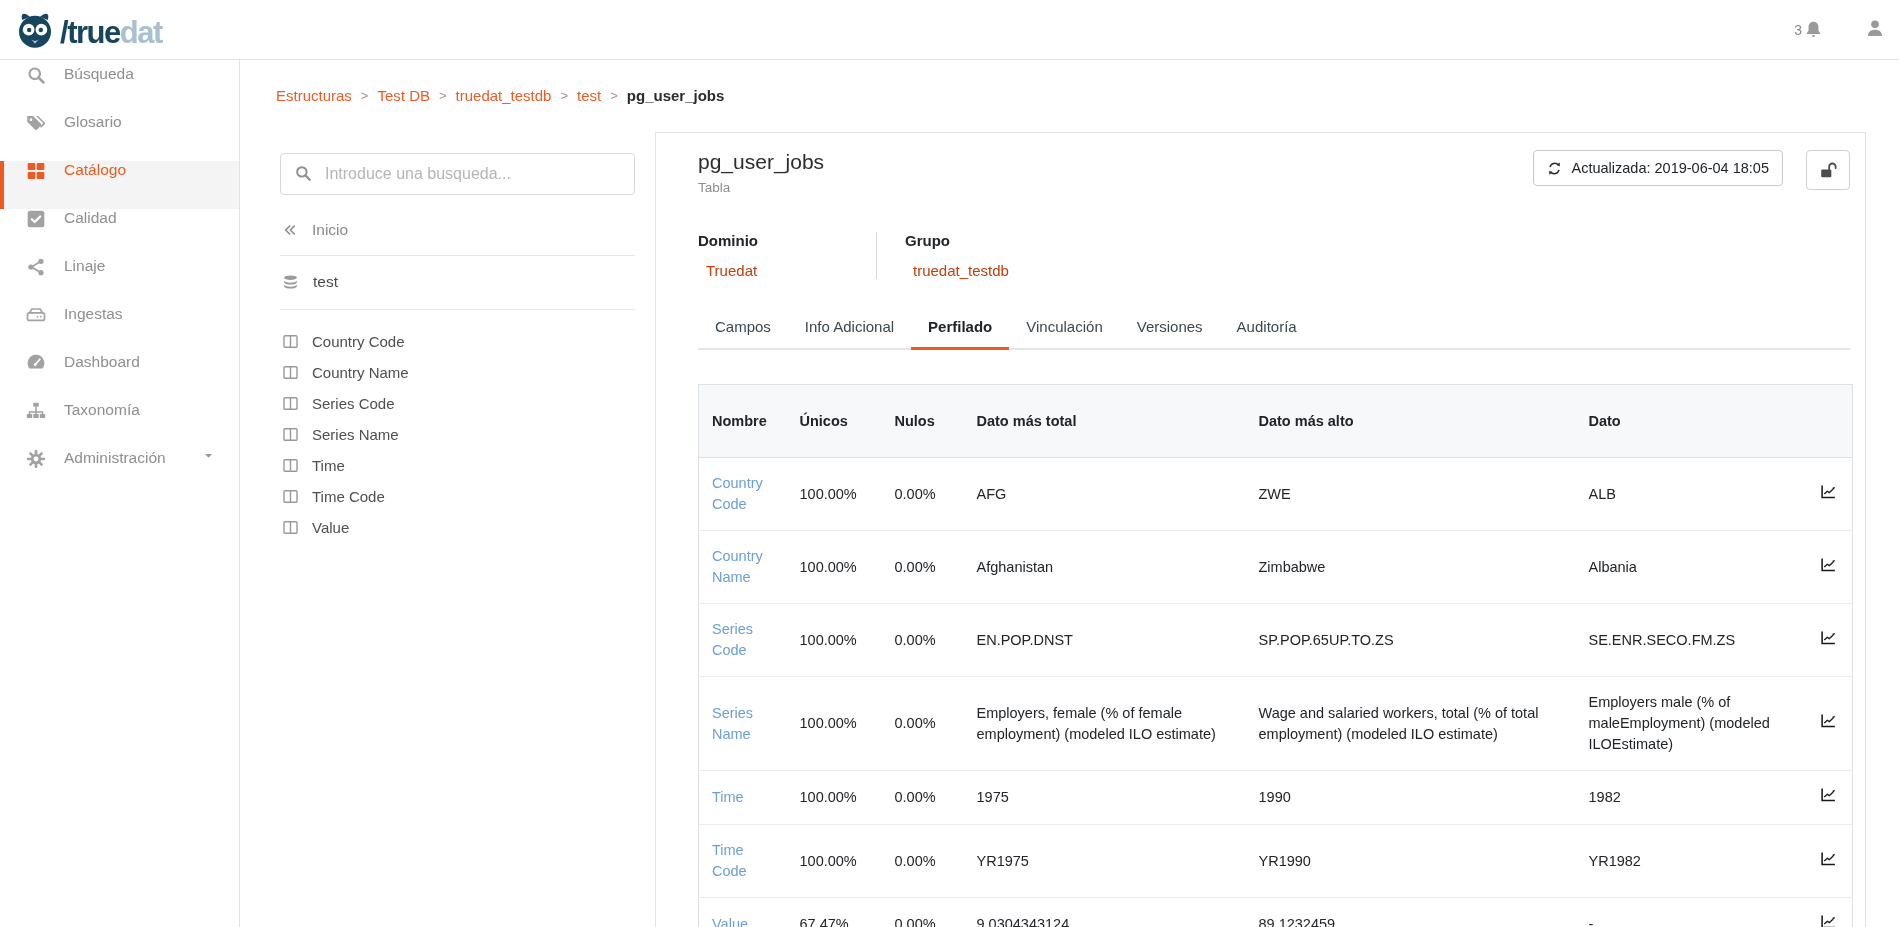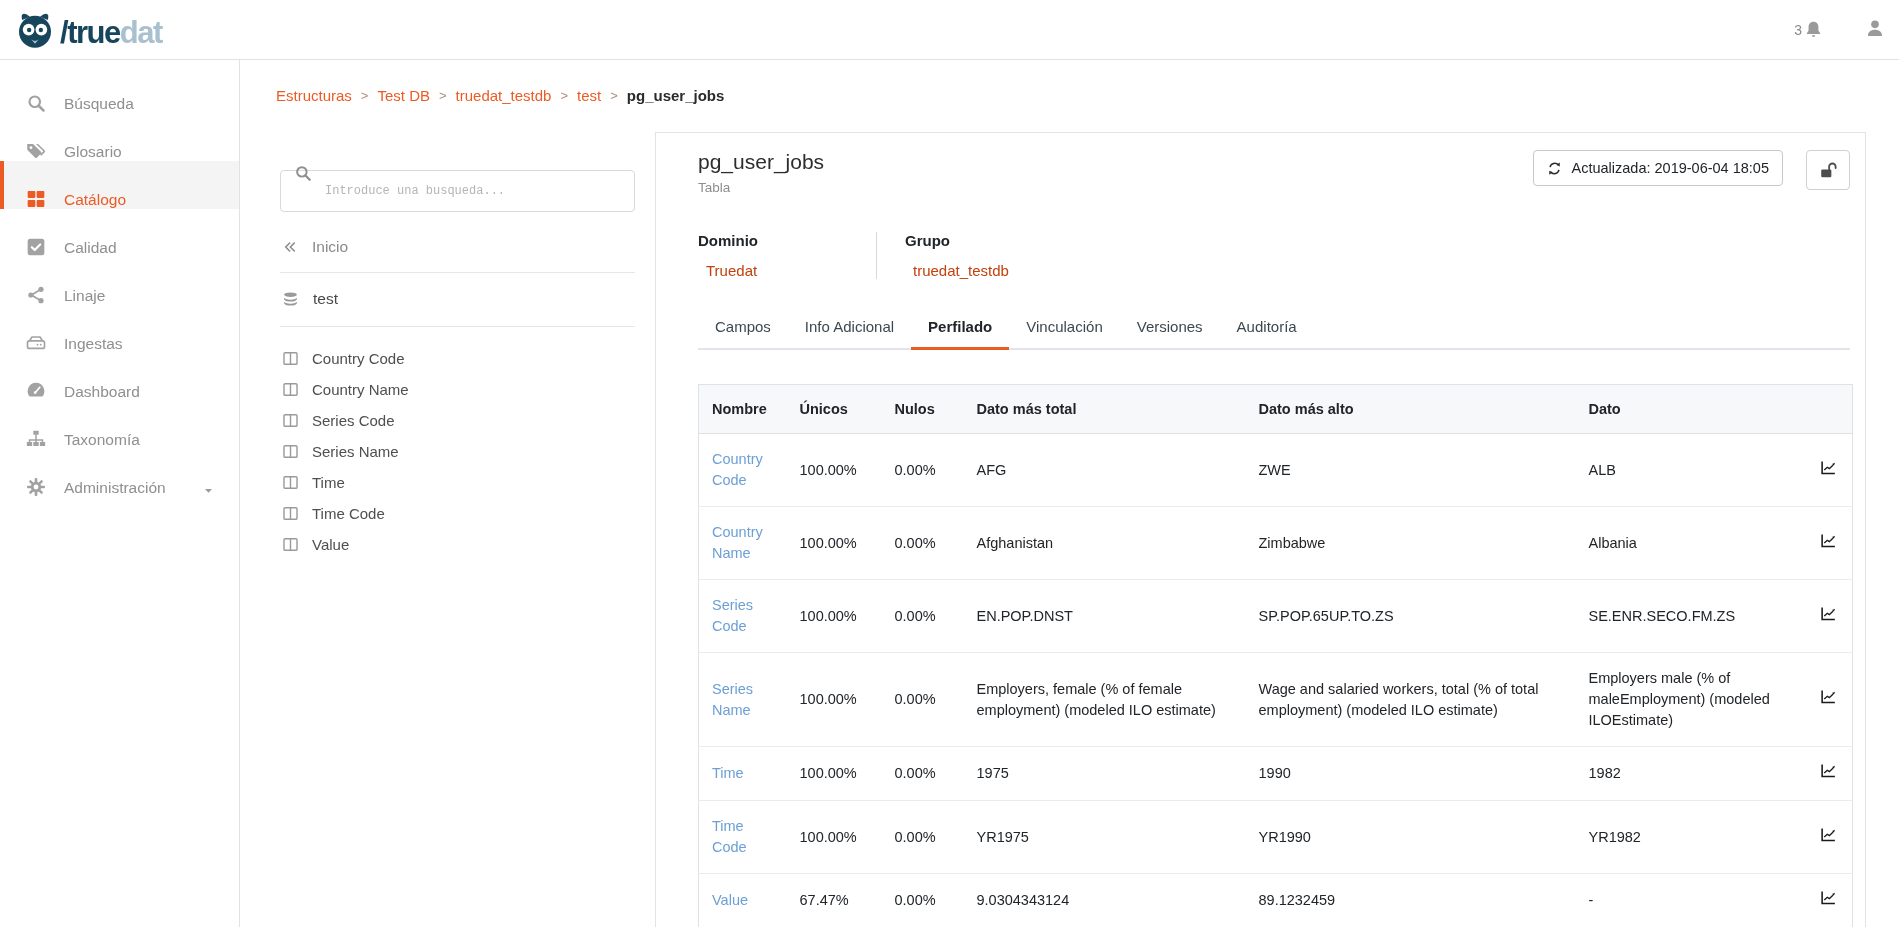--- a/index.html
+++ b/index.html
@@ -19,21 +19,21 @@
   .topbar-right { display:flex; align-items:center; margin-right:14px; }
   .notif { display:flex; align-items:center; cursor:pointer; margin-right:42px; }
   .notif-count { font-size:14px; color:#8a8a8a; margin-right:2px; }
   .notif .ic svg { width:19px; height:19px; color:#9a9a9a; }
   .user-btn .ic svg { width:20px; height:20px; color:#9a9a9a; }
   .user-btn { cursor:pointer; }
 
   
   .layout { display:flex; height:867px; }
   .sidebar { width:240px; min-width:240px; border-right:1px solid #e2e2e2; padding-top:5px; background:#fff; }
-  .sb-item { height:48px; display:flex; align-items:flex-end; padding-left:22px;
+  .sb-item { height:48px; display:flex; align-items:flex-start; padding-left:22px;
     border-left:4px solid transparent; color:#8f8f8f; cursor:pointer; }
   .sb-item .sb-ic svg { width:20px; height:20px; color:#a2a2a2; }
   .sb-label { font-size:15.5px; margin-left:18px; }
   .sb-item.active { background:#f4f4f4; border-left-color:var(--accent,#EC5B24); color:var(--accent,#EC5B24); }
   .sb-item.active .sb-ic svg { color:var(--accent,#EC5B24); }
   .sb-chev { margin-left:auto; margin-right:24px; }
   .sb-chev svg { width:13px; height:13px; color:#9a9a9a; }
 
   .main { flex:1; padding-left:36px; }
 
@@ -44,22 +44,22 @@
   .bc-current { color:#2b2b2b; font-weight:bold; }
 
   .content-row { display:flex; margin-top:27px; align-items:flex-start; }
 
   
   .tree-panel { width:355px; min-width:355px; margin-left:4px; }
   .search-box { position:relative; margin-top:21px; }
   .search-box .ic { position:absolute; left:14px; top:11px; }
   .search-box .ic svg { width:18px; height:18px; color:#8f8f8f; }
   .search-input { width:100%; height:42px; border:1px solid #d9d9d9; border-radius:4px;
-    padding:0 12px 0 44px; font-size:12px; color:#444; outline:none;
-    font-family:Liberation Mono, monospace;margin-top:17px; }
+    padding:0 12px 0 44px; font-size:16px; color:#444; outline:none;
+    font-family:Liberation Sans, sans-serif; }
   .search-input::placeholder { color:#b5b5b5; }
   .tree-back { margin-top:12px; padding:14px 0 16px 2px; display:flex; align-items:center;
     border-bottom:1px solid #e7e7e7; color:#8a8a8a; cursor:pointer; }
   .tree-back .ic svg { width:16px; height:16px; color:#8a8a8a; }
   .tree-back-label { font-size:15.5px; margin-left:14px; }
   .tree-parent { padding:17px 0 18px 2px; display:flex; align-items:center;
     border-bottom:1px solid #e7e7e7; color:#5a5a5a; cursor:pointer; }
   .tree-parent .ic svg { width:17px; height:17px; color:#9a9a9a; }
   .tree-parent-label { font-size:15.5px; margin-left:14px; color:#4a4a4a; }
   .tree-fields { margin-top:16px; }
@@ -93,21 +93,21 @@
 
   .tabs { margin-top:29px; display:flex; border-bottom:2px solid #e1e4e8; }
   .tab { position:relative; padding:10px 17px 13px; font-size:15px; color:#3c4850; cursor:pointer; }
   .tab.active { color:#212529; font-weight:bold; }
   .tab.active::after { content:""; position:absolute; left:0; right:0; bottom:-2px; height:3px;
     background:var(--accent,#EC5B24); }
 
   
   .profile-table { margin-top:34px; width:1154px; border-collapse:collapse; table-layout:fixed; }
   .profile-table th { background:#f7f8fa; text-align:left; font-size:14.5px; font-weight:bold;
-    color:#212529; padding:16px 13px; border:1px solid #dee2e6; border-left:none; border-right:none; }
+    color:#212529; padding:28px 13px; border:1px solid #dee2e6; border-left:none; border-right:none; }
   .profile-table th:first-child { border-left:1px solid #dee2e6; }
   .profile-table th:last-child { border-right:1px solid #dee2e6; }
   .profile-table td { font-size:14.5px; color:#212529; padding:15px 13px; vertical-align:middle;
     line-height:1.45; border-bottom:1px solid #e9ecef; word-wrap:break-word; }
   .profile-table td:first-child { border-left:1px solid #dee2e6; }
   .profile-table td:last-child { border-right:1px solid #dee2e6; }
   .c-name a { color:var(--link-blue,#6C9FD4); cursor:pointer; text-decoration:none; }
   .c-ic { text-align:center; }
   .chart-btn { cursor:pointer; display:inline-flex; }
   .chart-btn svg { width:17px; height:17px; color:#1a1a1a; }

